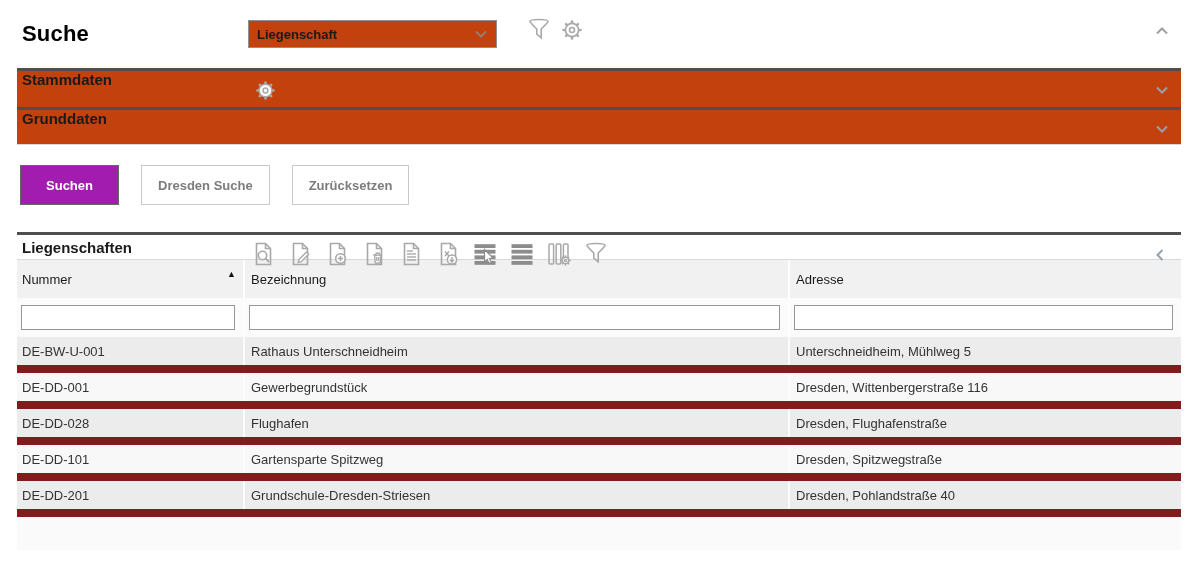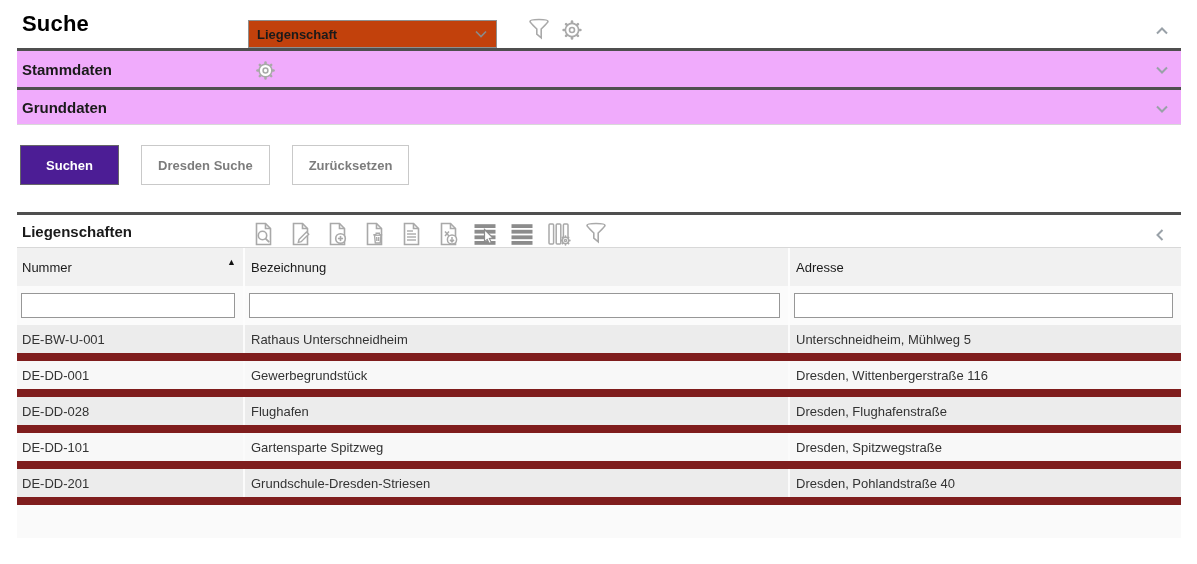--- a/index.html
+++ b/index.html
@@ -1,47 +1,47 @@
 <!DOCTYPE html>
 <html><head>
 <meta charset="utf-8">
 <style>
   * { box-sizing: border-box; margin: 0; padding: 0; }
   html, body { width: 1197px; height: 564px; background: #fff; overflow: hidden; }
   body { font-family: "Liberation Sans", sans-serif; color: #333; }
   .container { padding: 0 16px 0 17px; width: 1197px; }
 
   
-  .top-header { height: 48px; display: flex; align-items: center; position: relative; padding-left: 5px; }
+  .top-header { height: 68px; display: flex; align-items: center; position: relative; padding-left: 5px; }
   .page-title { font-size: 22px; font-weight: bold; color: #000; letter-spacing: .2px; }
   .module-select { position: absolute; left: 231px; top: 20px; width: 249px; height: 28px;
     border: 1px solid #8f8f8f; background: #c2410c; display: flex; align-items: center;
     padding: 0 8px; cursor: pointer; }
   .module-select .val { font-size: 13px; font-weight: bold; color: #1a1a1a; }
   .module-select .dd-chev { margin-left: auto; display: flex; }
   .hdr-icons { position: absolute; left: 509px; top: 17px; display: flex; gap: 7px; align-items: center; }
   .collapse-right { position: absolute; right: 10px; top: 22px; }
 
   
-  .section-bar { height: 39px; border-top: 3px solid #4f4f4f; background: #f0abfc;
-    display: flex; align-items: center; position: relative; padding-left: 5px; cursor: pointer; }
+  .section-bar { height: 39px; border-top: 3px solid #4f4f4f; background: #c2410c;
+    display: flex; align-items: flex-start; position: relative; padding-left: 5px; cursor: pointer; }
   .section-bar.grunddaten { height: 38px; border-bottom: 1px solid #d8d8d8; }
   .section-label { font-size: 15px; font-weight: bold; color: #1a1a1a; }
   .section-gear { position: absolute; left: 236px; top: 7px; }
   .section-chev { position: absolute; right: 10px; top: 10px; }
 
   
   .actions-row { height: 87px; padding: 20px 0 0 3px; display: flex; gap: 22px; align-items: flex-start; }
   .btn { height: 40px; font-family: "Liberation Sans", sans-serif; font-size: 13px; font-weight: bold;
     cursor: pointer; padding: 0 16px; }
-  .btn-primary { background: #4c1d95; color: #fff; border: 1px solid #666668; min-width: 99px; }
+  .btn-primary { background: #a21caf; color: #fff; border: 1px solid #666668; min-width: 99px; }
   .btn-secondary { background: #fff; color: #7c7c7c; border: 1px solid #c9c9c9; }
 
   
-  .results-header { height: 36px; border-top: 3px solid #4f4f4f; border-bottom: 1px solid #d8d8d8;
+  .results-header { height: 28px; border-top: 3px solid #4f4f4f; border-bottom: 1px solid #d8d8d8;
     background: #fff; display: flex; align-items: center; position: relative; padding-left: 5px; }
   .results-title { font-size: 15px; font-weight: bold; color: #1a1a1a; }
   .toolbar { position: absolute; left: 233px; top: 6px; display: flex; gap: 11px; align-items: center; }
   .toolbar .tbtn { width: 26px; height: 26px; cursor: pointer; display: flex; align-items: center; justify-content: center; }
   .results-collapse { position: absolute; right: 12px; top: 11px; cursor: pointer; }
 
   
   .tbl-row { display: grid; grid-template-columns: 228px 545px 1fr; }
   .thead { height: 38px; background: #f1f1f1; }
   .th-cell { display: flex; align-items: center; font-size: 13px; font-weight: normal; color: #1a1a1a;

